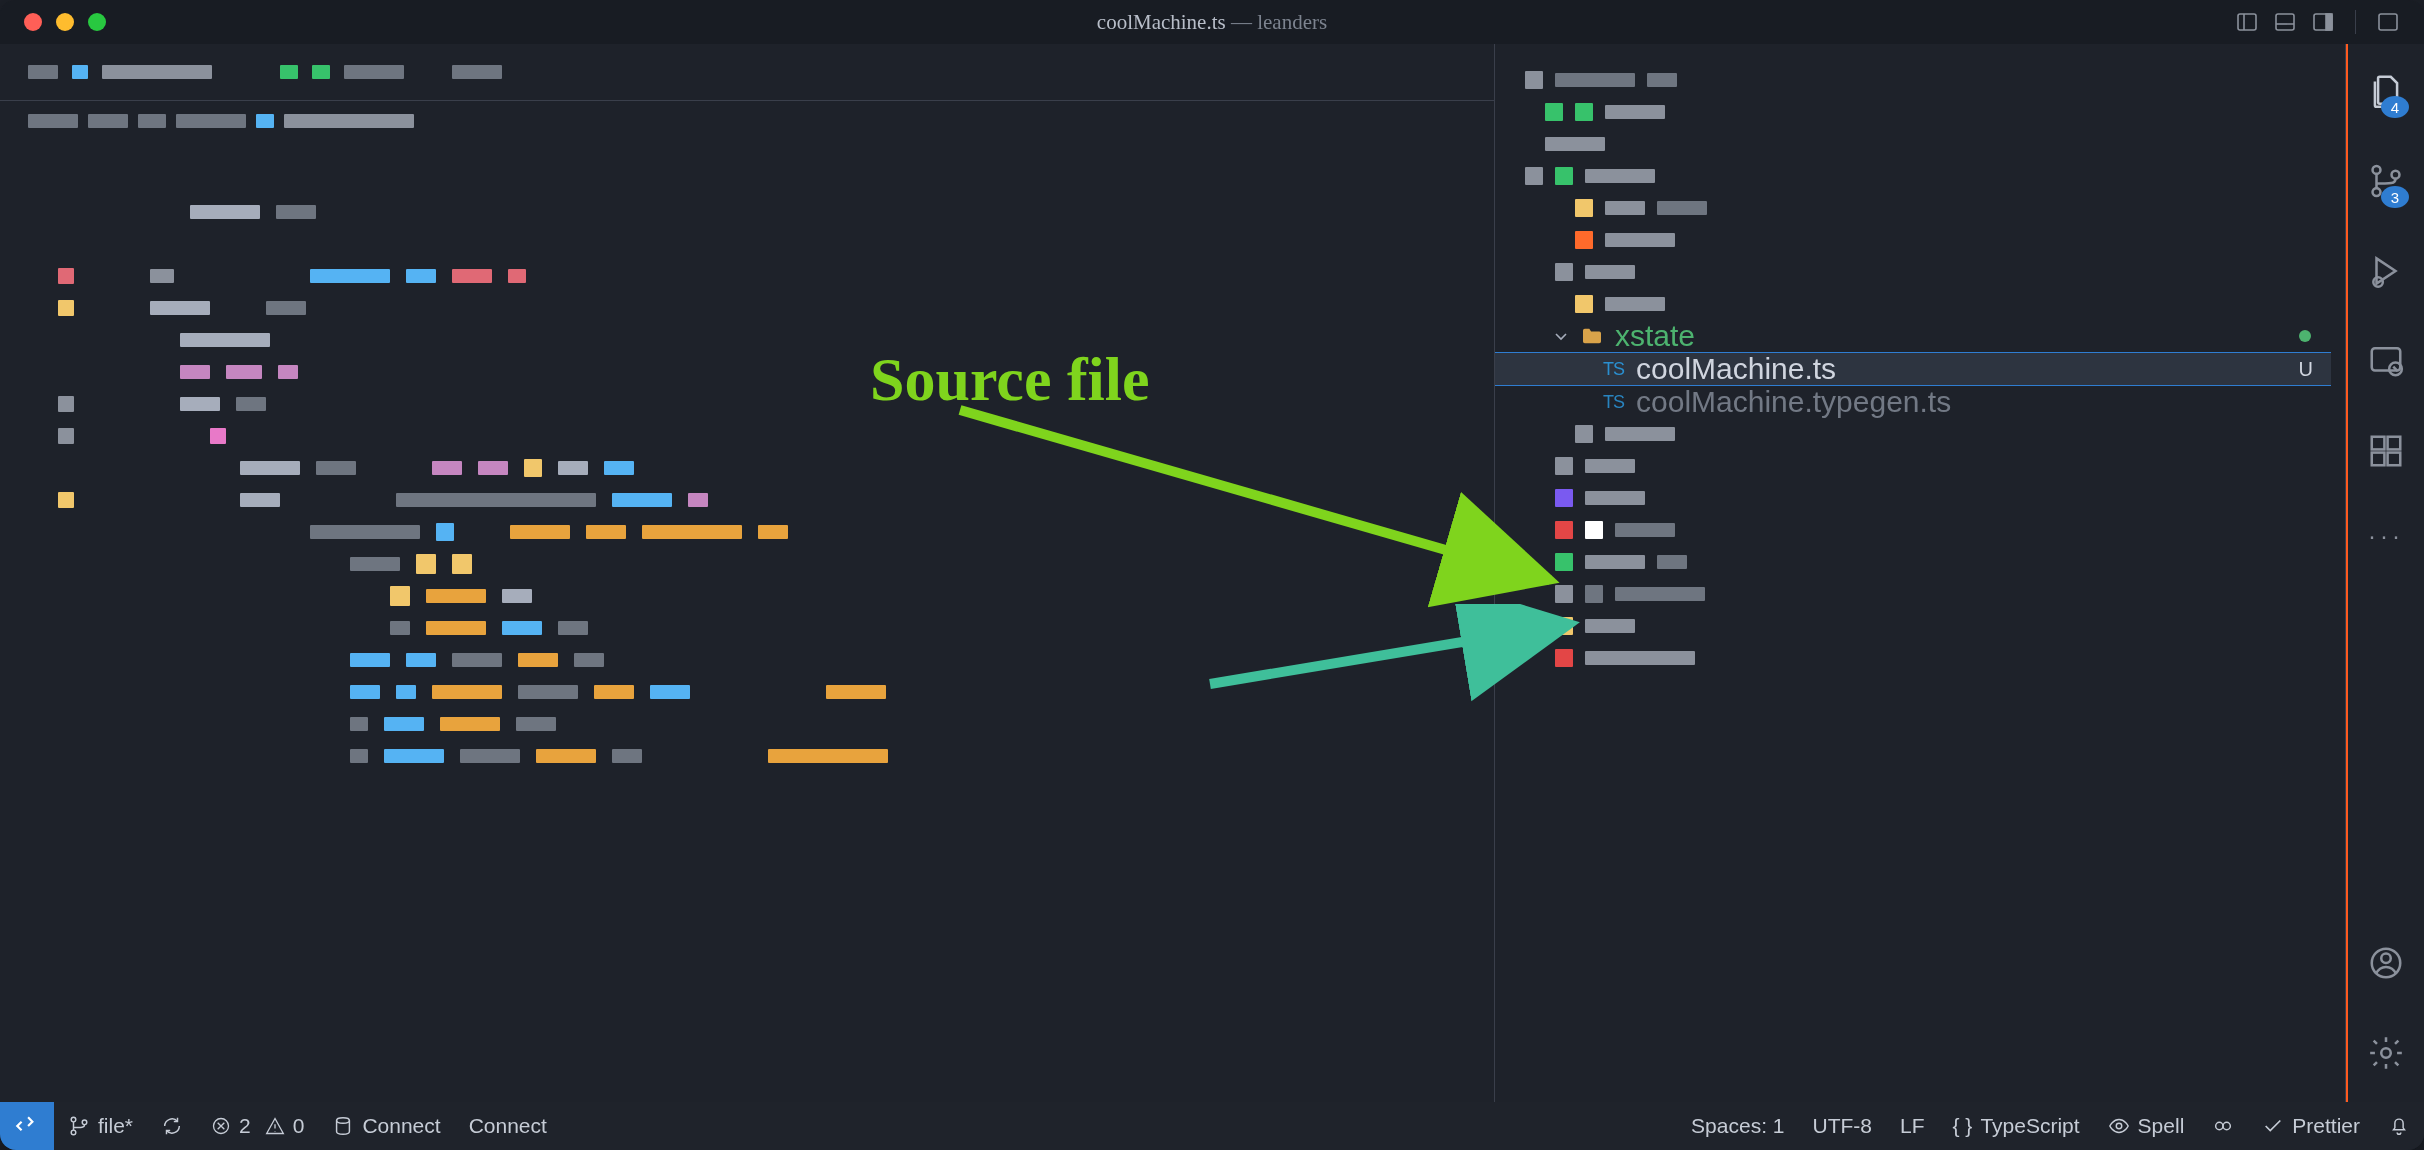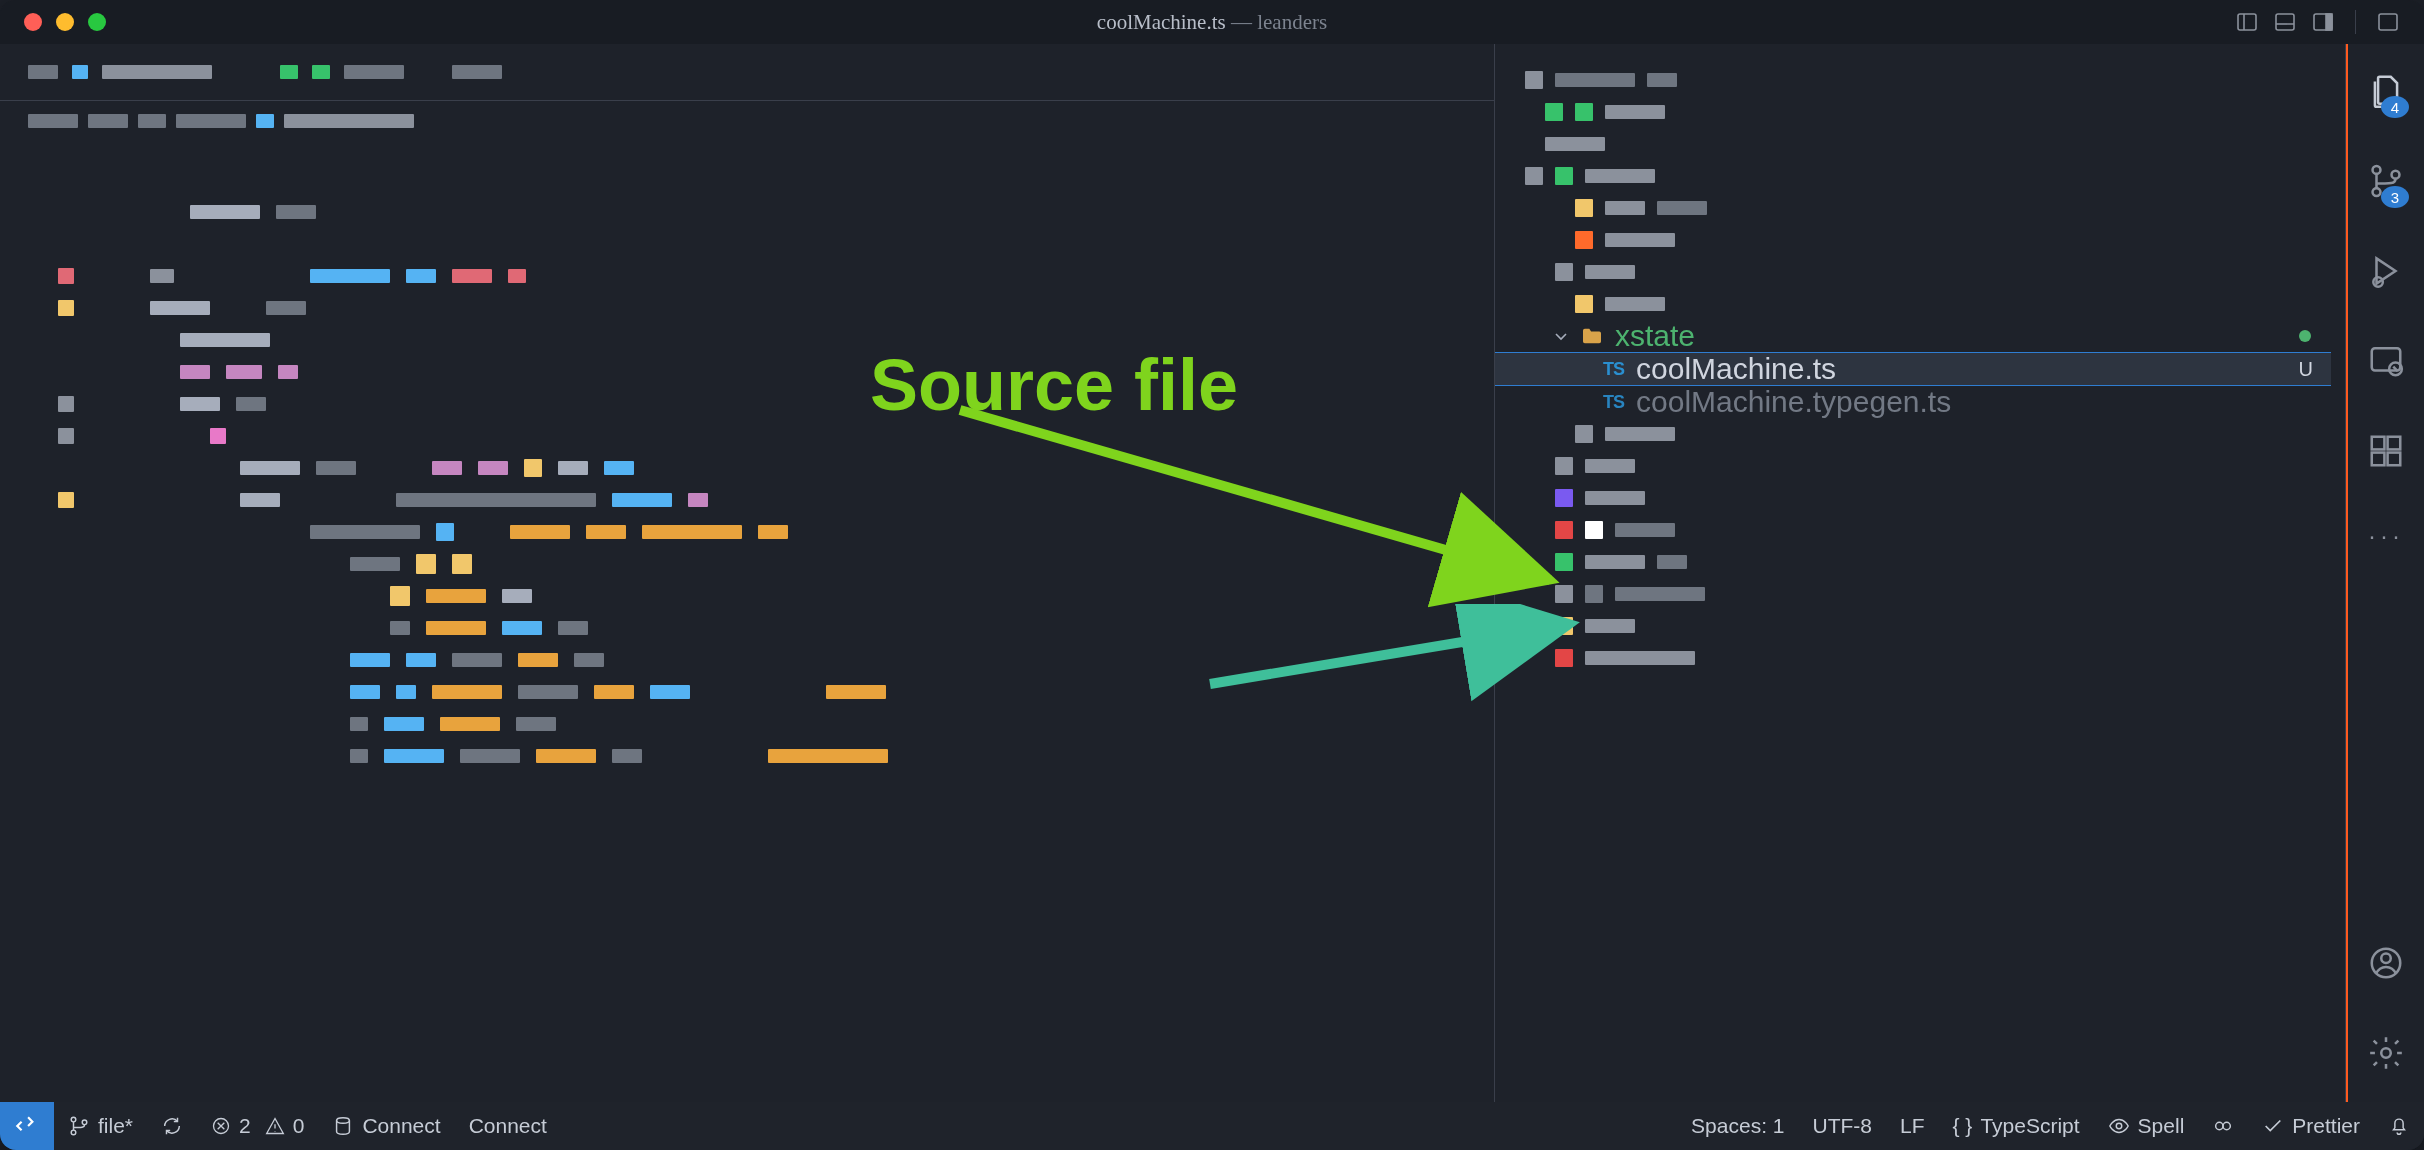--- a/index.html
+++ b/index.html
@@ -43,33 +43,33 @@
   
   .code{position:absolute;top:100px;bottom:0;left:0;right:0;padding:20px 40px;}
   .line{display:flex;gap:16px;align-items:center;height:32px;}
   .gutter{width:34px;display:flex;justify-content:flex-end;}
   
   .tree{position:absolute;top:20px;bottom:0;left:0;right:14px;}
   .row{display:flex;align-items:center;height:32px;gap:12px;padding-left:30px;}
   .row.hl{background:#2d3440;border:1px solid var(--accent-blue);border-left:none;border-right:none;}
   .row.hl2{opacity:.9;}
   .chev{width:16px;height:16px;color:var(--text);}
-  .ts-ico{color:var(--ts-blue);font-weight:700;font-size:18px;letter-spacing:-1px;}
+  .ts-ico{color:var(--ts-blue);font-weight:400;font-size:18px;letter-spacing:-1px;}
   .fname{font-size:30px;color:#d0d5df;white-space:nowrap;}
   .fname.dim{color:#7c838f;}
   .fname.green{color:var(--git-green);}
   .badge-u{font-size:20px;color:#d0d5df;margin-left:auto;margin-right:18px;}
   .dot-green{width:12px;height:12px;border-radius:50%;background:var(--git-green);margin-left:auto;margin-right:20px;}
   
   .act-item{position:relative;color:var(--text-dim);}
   .act-item svg{width:38px;height:38px;}
   .act-badge{position:absolute;bottom:-4px;right:-4px;background:var(--accent-blue);color:#fff;border-radius:50%;min-width:22px;height:22px;font-size:15px;display:flex;align-items:center;justify-content:center;padding:0 3px;}
   .act-spacer{flex:1;}
   
-  .annot{position:absolute;font-size:72px;font-weight:700;pointer-events:none;}
+  .annot{position:absolute;font-size:62px;font-weight:700;pointer-events:none;font-family:Liberation Serif, serif;}
   .annot.green{color:var(--green);}
   .annot.teal{color:var(--teal);}
   
   .statusbar{position:absolute;bottom:0;left:0;right:0;height:48px;background:var(--status-bg);display:flex;align-items:center;font-size:21px;color:#c6ccd6;}
   .sb-remote{width:54px;height:100%;background:var(--accent-blue);display:flex;align-items:center;justify-content:center;color:#fff;}
   .sb-item{display:flex;align-items:center;gap:8px;padding:0 14px;height:100%;}
   .sb-item svg{width:22px;height:22px;}
   .sb-warn svg{width:20px;height:20px;}
   .sb-spacer{flex:1;}
 </style>

